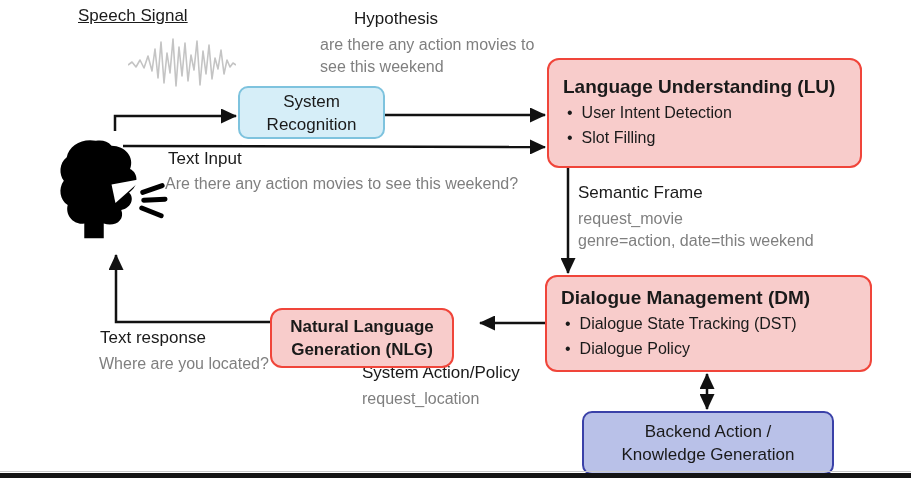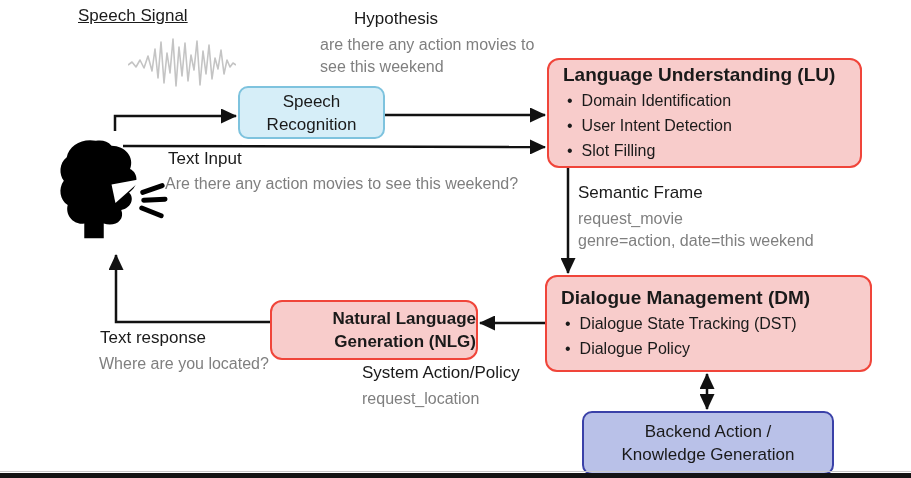--- a/index.html
+++ b/index.html
@@ -69,42 +69,41 @@
       <path fill="#fff" d="M56,48 L88,42 L60,67 Z"></path>
       <g stroke="#000" stroke-width="5" stroke-linecap="round">
         <line x1="88" y1="56" x2="108" y2="49"></line>
         <line x1="89" y1="64" x2="111" y2="63"></line>
         <line x1="87" y1="72" x2="107" y2="80"></line>
       </g>
     </svg>
   </div>
 
   <div class="box blue center-text" style="left:238px;top:86px;width:147px;height:53px;">
-    <div>Speech</div>
+    <div>System</div>
     <div>Recognition</div>
   </div>
 
   <div class="box pink" style="left:547px;top:58px;width:315px;height:110px;padding:6px 0;">
     <div class="box-title">Language Understanding (LU)</div>
     <ul class="bullets">
-      <li>Domain Identification</li>
       <li>User Intent Detection</li>
       <li>Slot Filling</li>
     </ul>
   </div>
 
   <div class="box pink" style="left:545px;top:275px;width:327px;height:97px;padding:6px 0;">
     <div class="box-title">Dialogue Management (DM)</div>
     <ul class="bullets">
       <li>Dialogue State Tracking (DST)</li>
       <li>Dialogue Policy</li>
     </ul>
   </div>
 
-  <div class="box pink center-text bold" style="left:270px;top:300px;width:208px;height:60px;align-items:flex-end;">
+  <div class="box pink center-text bold" style="left:270px;top:308px;width:184px;height:60px;">
     <div>Natural Language</div>
     <div>Generation (NLG)</div>
   </div>
 
   <div class="box purple center-text" style="left:582px;top:411px;width:252px;height:64px;">
     <div>Backend Action /</div>
     <div>Knowledge Generation</div>
   </div>
 
   <svg id="arrow-layer" width="911" height="478" viewBox="0 0 911 478">

